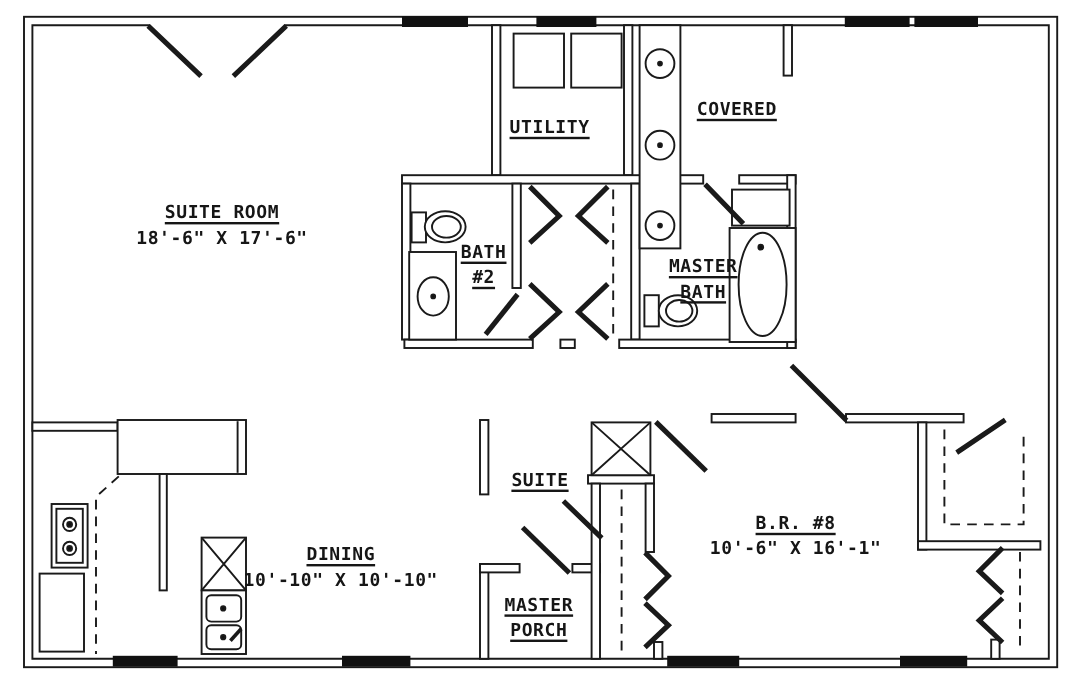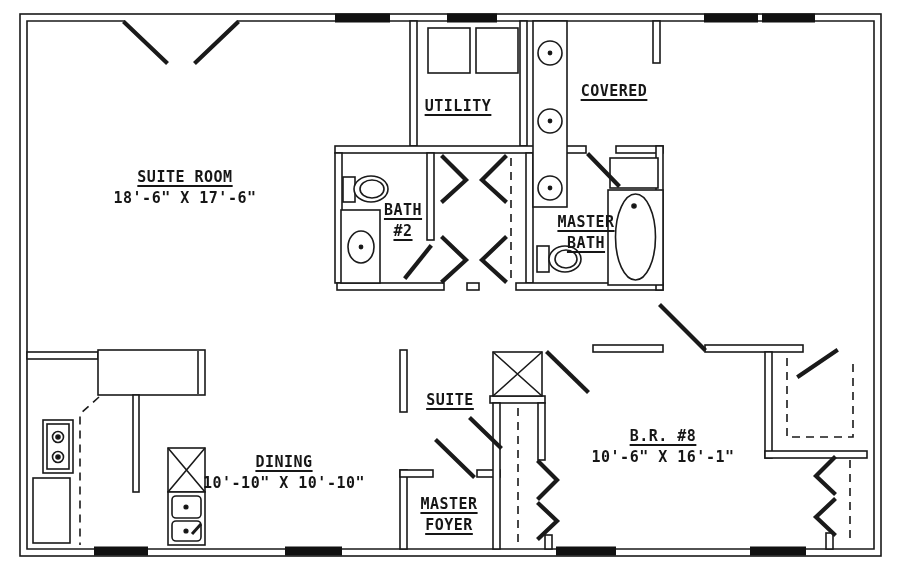--- a/index.html
+++ b/index.html
@@ -226,21 +226,21 @@
   </div>
 
 
   <div class="room-label" style="left:284px;top:452px">
     <span class="rline rname">DINING</span>
     <span class="rline">10'-10" X 10'-10"</span>
   </div>
 
   <div class="room-label" style="left:449px;top:494px">
     <span class="rline rname">MASTER</span>
-    <span class="rline rname">FOYER</span>
+    <span class="rline rname">PORCH</span>
   </div>
 
   <div class="room-label" style="left:663px;top:426px">
     <span class="rline rname">B.R. #8</span>
     <span class="rline">10'-6" X 16'-1"</span>
   </div>
 
 </div>
 
 </body></html>

